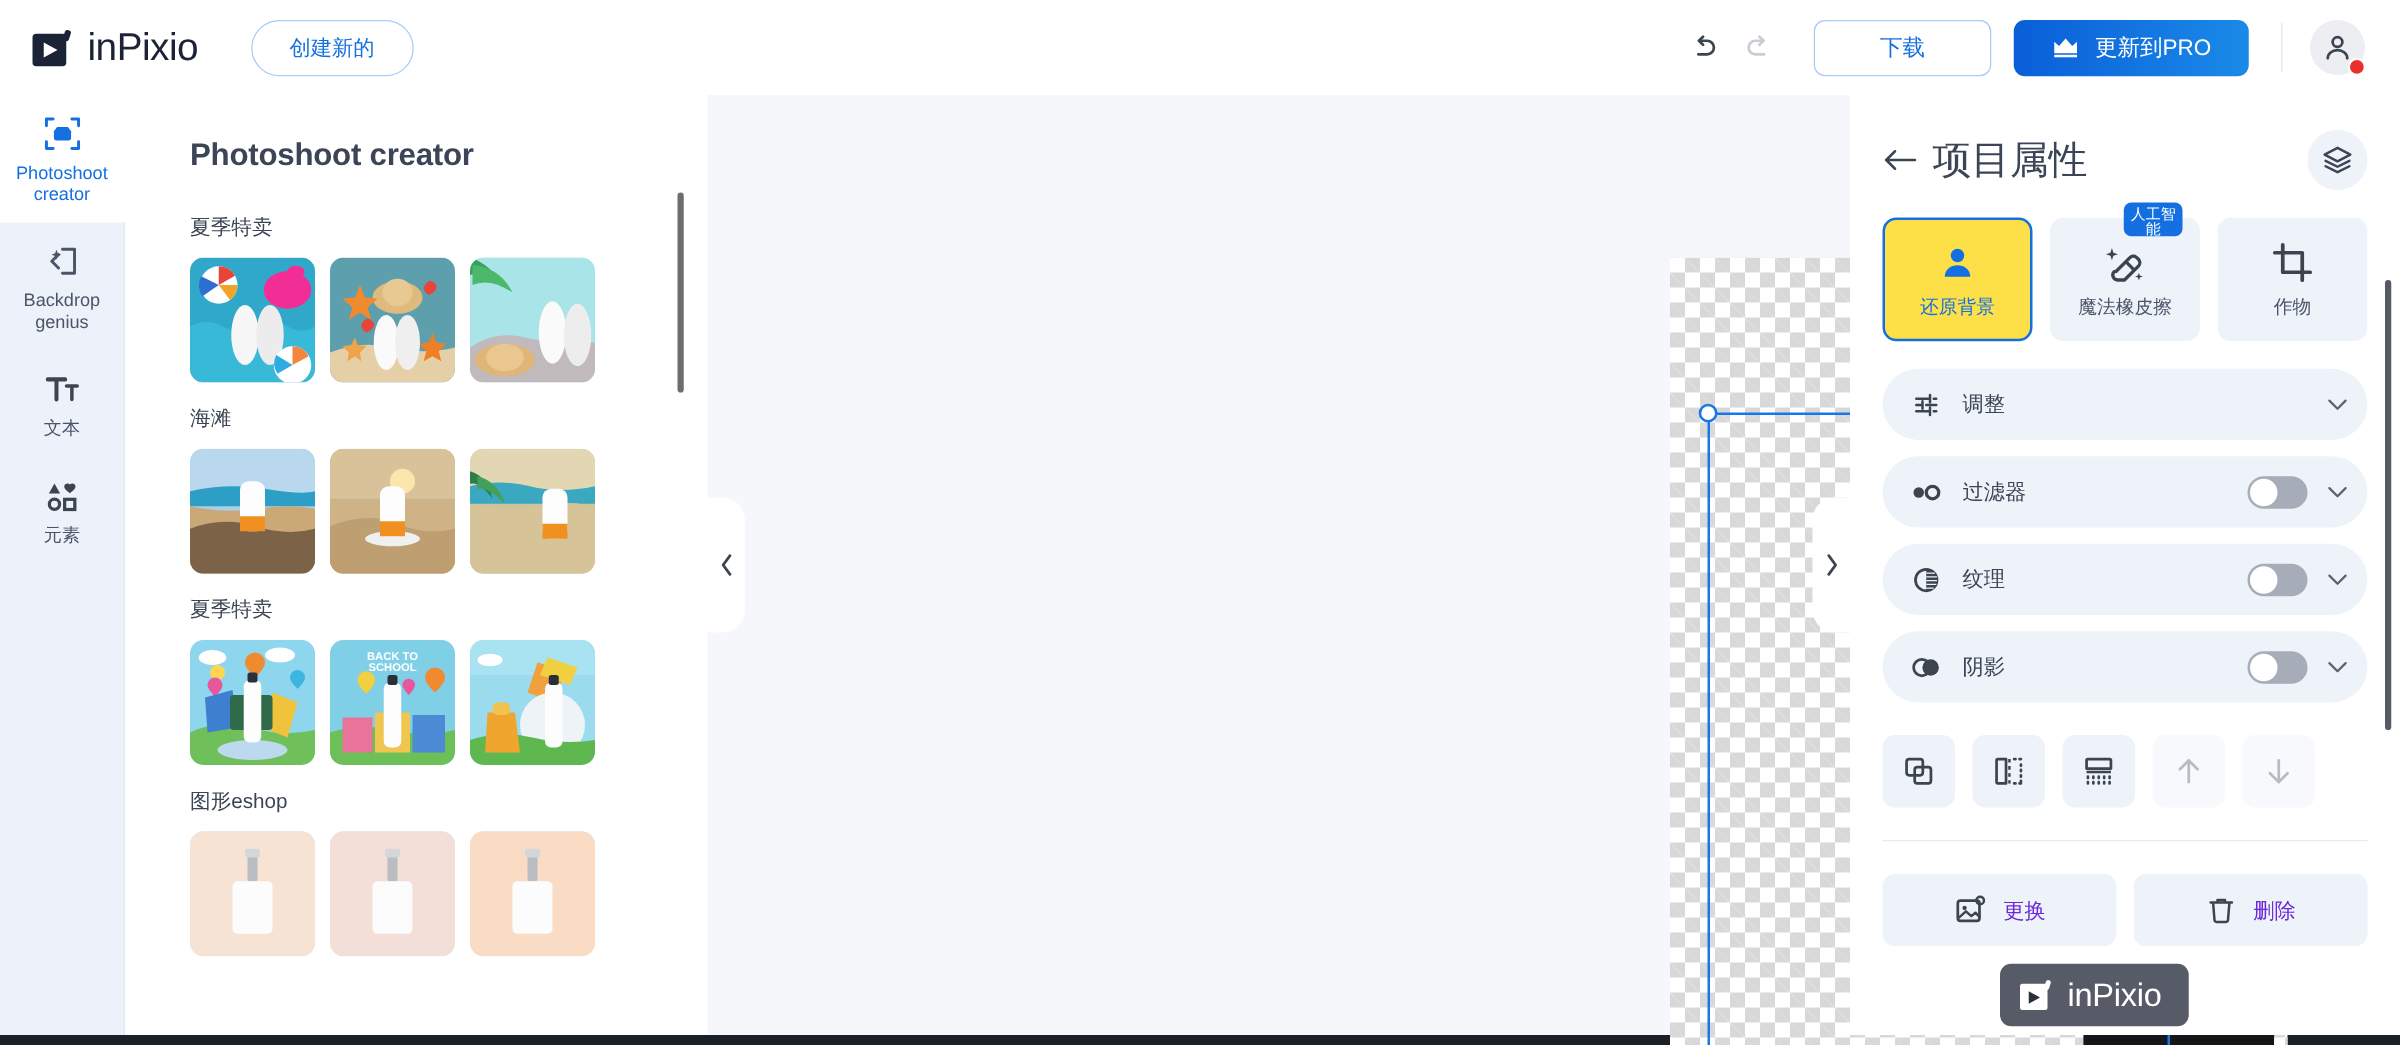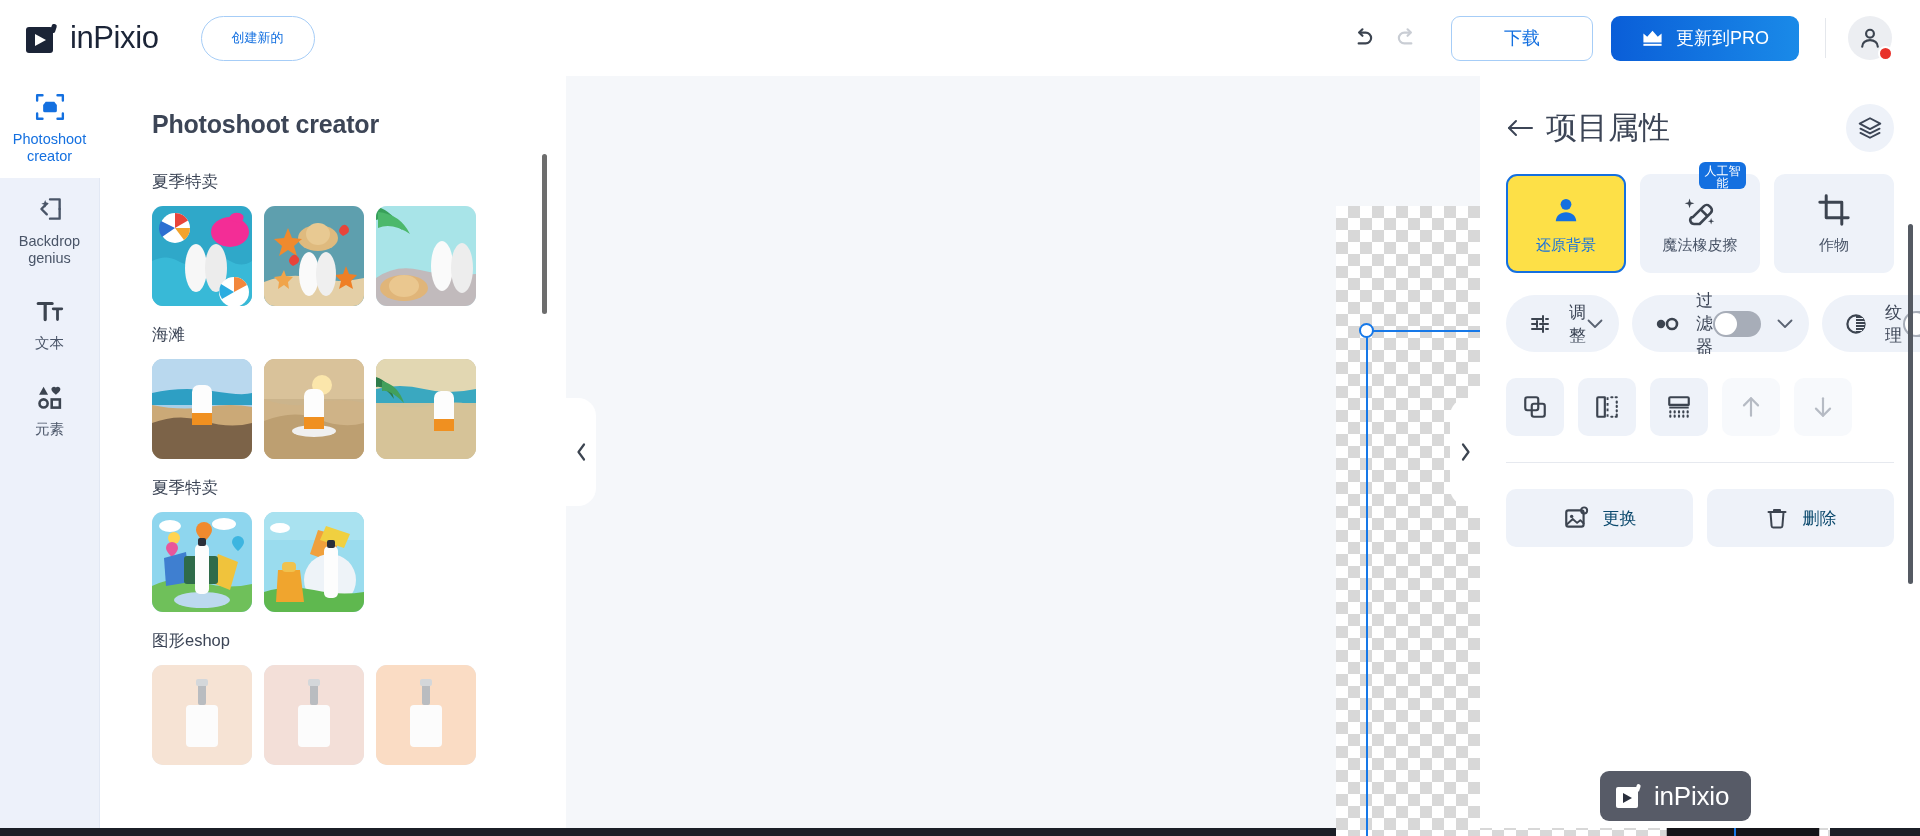--- a/index.html
+++ b/index.html
@@ -29,21 +29,21 @@
   }
   .brand-mark .spark {
     position: absolute; left: 25px; top: 2px; width: 5px; height: 9px;
     background: #1b2437; border-radius: 2px; transform: rotate(18deg);
   }
   .brand-name { font-size: 31px; color: #1b2437; letter-spacing: -0.4px; font-weight: 400; }
 
   .btn-create {
     margin-left: 42px; height: 45px; padding: 0 30px;
     border: 1.5px solid #a6cdf7; border-radius: 23px; background: #fff;
-    color: #1470e0; font-size: 13px; cursor: pointer; display: flex;
+    color: #1470e0; font-size: 17px; cursor: pointer; display: flex;
     align-items: center; justify-content: center; font-family: inherit;
   }
 
   .top-spacer { flex: 1; }
 
   .icon-btn-plain {
     width: 44px; height: 44px; display: flex; align-items: center; justify-content: center;
     background: transparent; border: none; cursor: pointer;
   }
   .icon-btn-plain.disabled { cursor: default; }
@@ -202,21 +202,21 @@
   }
   .tool-card.active { background: #fde047; border-color: #1470e0; }
   .tool-label { font-size: 15px; color: #4a5568; }
   .tool-card.active .tool-label { color: #1470e0; }
   .ai-badge {
     position: absolute; top: -14px; right: 12px; background: #1470e0; color: #fff;
     border-radius: 6px; font-size: 12px; line-height: 1.02; padding: 3px 5px 0;
     width: 47px; text-align: center; letter-spacing: 0px;
   }
 
-  .acc-list { display: flex; flex-direction: row; gap: 13px; }
+  .acc-list { display: flex; flex-direction: column; gap: 13px; }
   .acc-row {
     height: 57px; background: #eef2f9; border-radius: 29px; display: flex;
     align-items: center; padding: 0 16px 0 22px; cursor: pointer; border: none;
     font-family: inherit; width: 100%;
   }
   .acc-icon { width: 26px; display: flex; align-items: center; justify-content: center; }
   .acc-label { font-size: 17px; color: #3c4556; margin-left: 16px; }
   .acc-spacer { flex: 1; }
   .toggle {
     width: 48px; height: 26px; border-radius: 13px; background: #a7adb8;
@@ -236,21 +236,21 @@
     border: none; cursor: pointer; display: flex; align-items: center; justify-content: center;
   }
   .align-btn.faded { background: #f7f9fc; cursor: default; }
 
   .bottom-actions { display: flex; gap: 14px; padding-top: 26px; }
   .bottom-btn {
     flex: 1; height: 58px; border-radius: 10px; background: #eef2f9; border: none;
     cursor: pointer; display: flex; align-items: center; justify-content: center;
     gap: 14px; font-family: inherit;
   }
-  .bottom-btn-label { font-size: 17px; color: #0c4a6e; }
+  .bottom-btn-label { font-size: 17px; color: #6d28d9; }
 
   .rp-sb {
     position: absolute; right: 7px; top: 148px; width: 5px; height: 360px;
     border-radius: 3px; background: #555a63;
   }
 
   .bottom-strip { height: 8px; width: 100%; background: #1b1f27; }
 </style>
 </head>
 <body>
@@ -465,20 +465,36 @@
                 <path d="M52 10a8 8 0 0 1 8 8c0 5-8 12-8 12s-8-7-8-12a8 8 0 0 1 8-8z" fill="#f08a2e"></path>
                 <path d="M14 36a6 6 0 0 1 12 0c0 4-6 9-6 9s-6-5-6-9z" fill="#e8569b"></path>
                 <path d="M80 30a6 6 0 0 1 12 0c0 4-6 9-6 9s-6-5-6-9z" fill="#3db5e0"></path>
                 <path d="M0 74q26-12 50-4t50 2V100H0z" fill="#6fc05a"></path>
                 <path d="M12 46l22-6 4 30-24 4z" fill="#3f7fd0"></path>
                 <path d="M66 42l20 8-8 28-20-8z" fill="#f0c33c"></path>
                 <rect x="32" y="44" width="34" height="28" rx="3" fill="#2f6b4a"></rect>
                 <ellipse cx="50" cy="88" rx="28" ry="8" fill="#bcd9ee"></ellipse>
                 <rect x="43" y="32" width="14" height="50" rx="5" fill="#fdfdfd"></rect>
                 <rect x="46" y="26" width="8" height="8" rx="2" fill="#2a2f3a"></rect>
+              </svg>
+            </div>
+            <div class="tpl-thumb">
+              <svg width="100" height="100" viewBox="0 0 100 100">
+                <rect width="100" height="100" fill="#7fd0e6"></rect>
+                <text x="50" y="16" font-size="9" font-family="Liberation Sans" fill="#ffffff" text-anchor="middle" font-weight="bold">BACK TO</text>
+                <text x="50" y="25" font-size="9" font-family="Liberation Sans" fill="#ffffff" text-anchor="middle" font-weight="bold">SCHOOL</text>
+                <path d="M22 32a7 7 0 0 1 14 0c0 5-7 11-7 11s-7-6-7-11z" fill="#f0d040"></path>
+                <path d="M76 30a8 8 0 0 1 16 0c0 5-8 12-8 12s-8-7-8-12z" fill="#f08a2e"></path>
+                <path d="M58 36a5 5 0 0 1 10 0c0 3-5 8-5 8s-5-5-5-8z" fill="#e8569b"></path>
+                <path d="M0 74q26-8 50-2t50 0V100H0z" fill="#6cc057"></path>
+                <path d="M10 62h24v28H10z" fill="#e8739b"></path>
+                <path d="M36 58h28v32H36z" fill="#efc650"></path>
+                <path d="M66 60h26v30H66z" fill="#4d8ad6"></path>
+                <rect x="43" y="34" width="14" height="52" rx="5" fill="#fdfdfd"></rect>
+                <rect x="46" y="28" width="8" height="8" rx="2" fill="#2a2f3a"></rect>
               </svg>
             </div>
             <div class="tpl-thumb">
               <svg width="100" height="100" viewBox="0 0 100 100">
                 <rect width="100" height="100" fill="#9adcee"></rect>
                 <rect x="0" y="0" width="100" height="28" fill="#a9e2f0"></rect>
                 <ellipse cx="16" cy="16" rx="10" ry="5" fill="#fff"></ellipse>
                 <path d="M54 18l22 6-8 26-22-8z" fill="#f0a03c"></path>
                 <path d="M62 14l24 8-6 14-24-8z" fill="#f0d040"></path>
                 <circle cx="66" cy="68" r="26" fill="#eef3f8"></circle>

